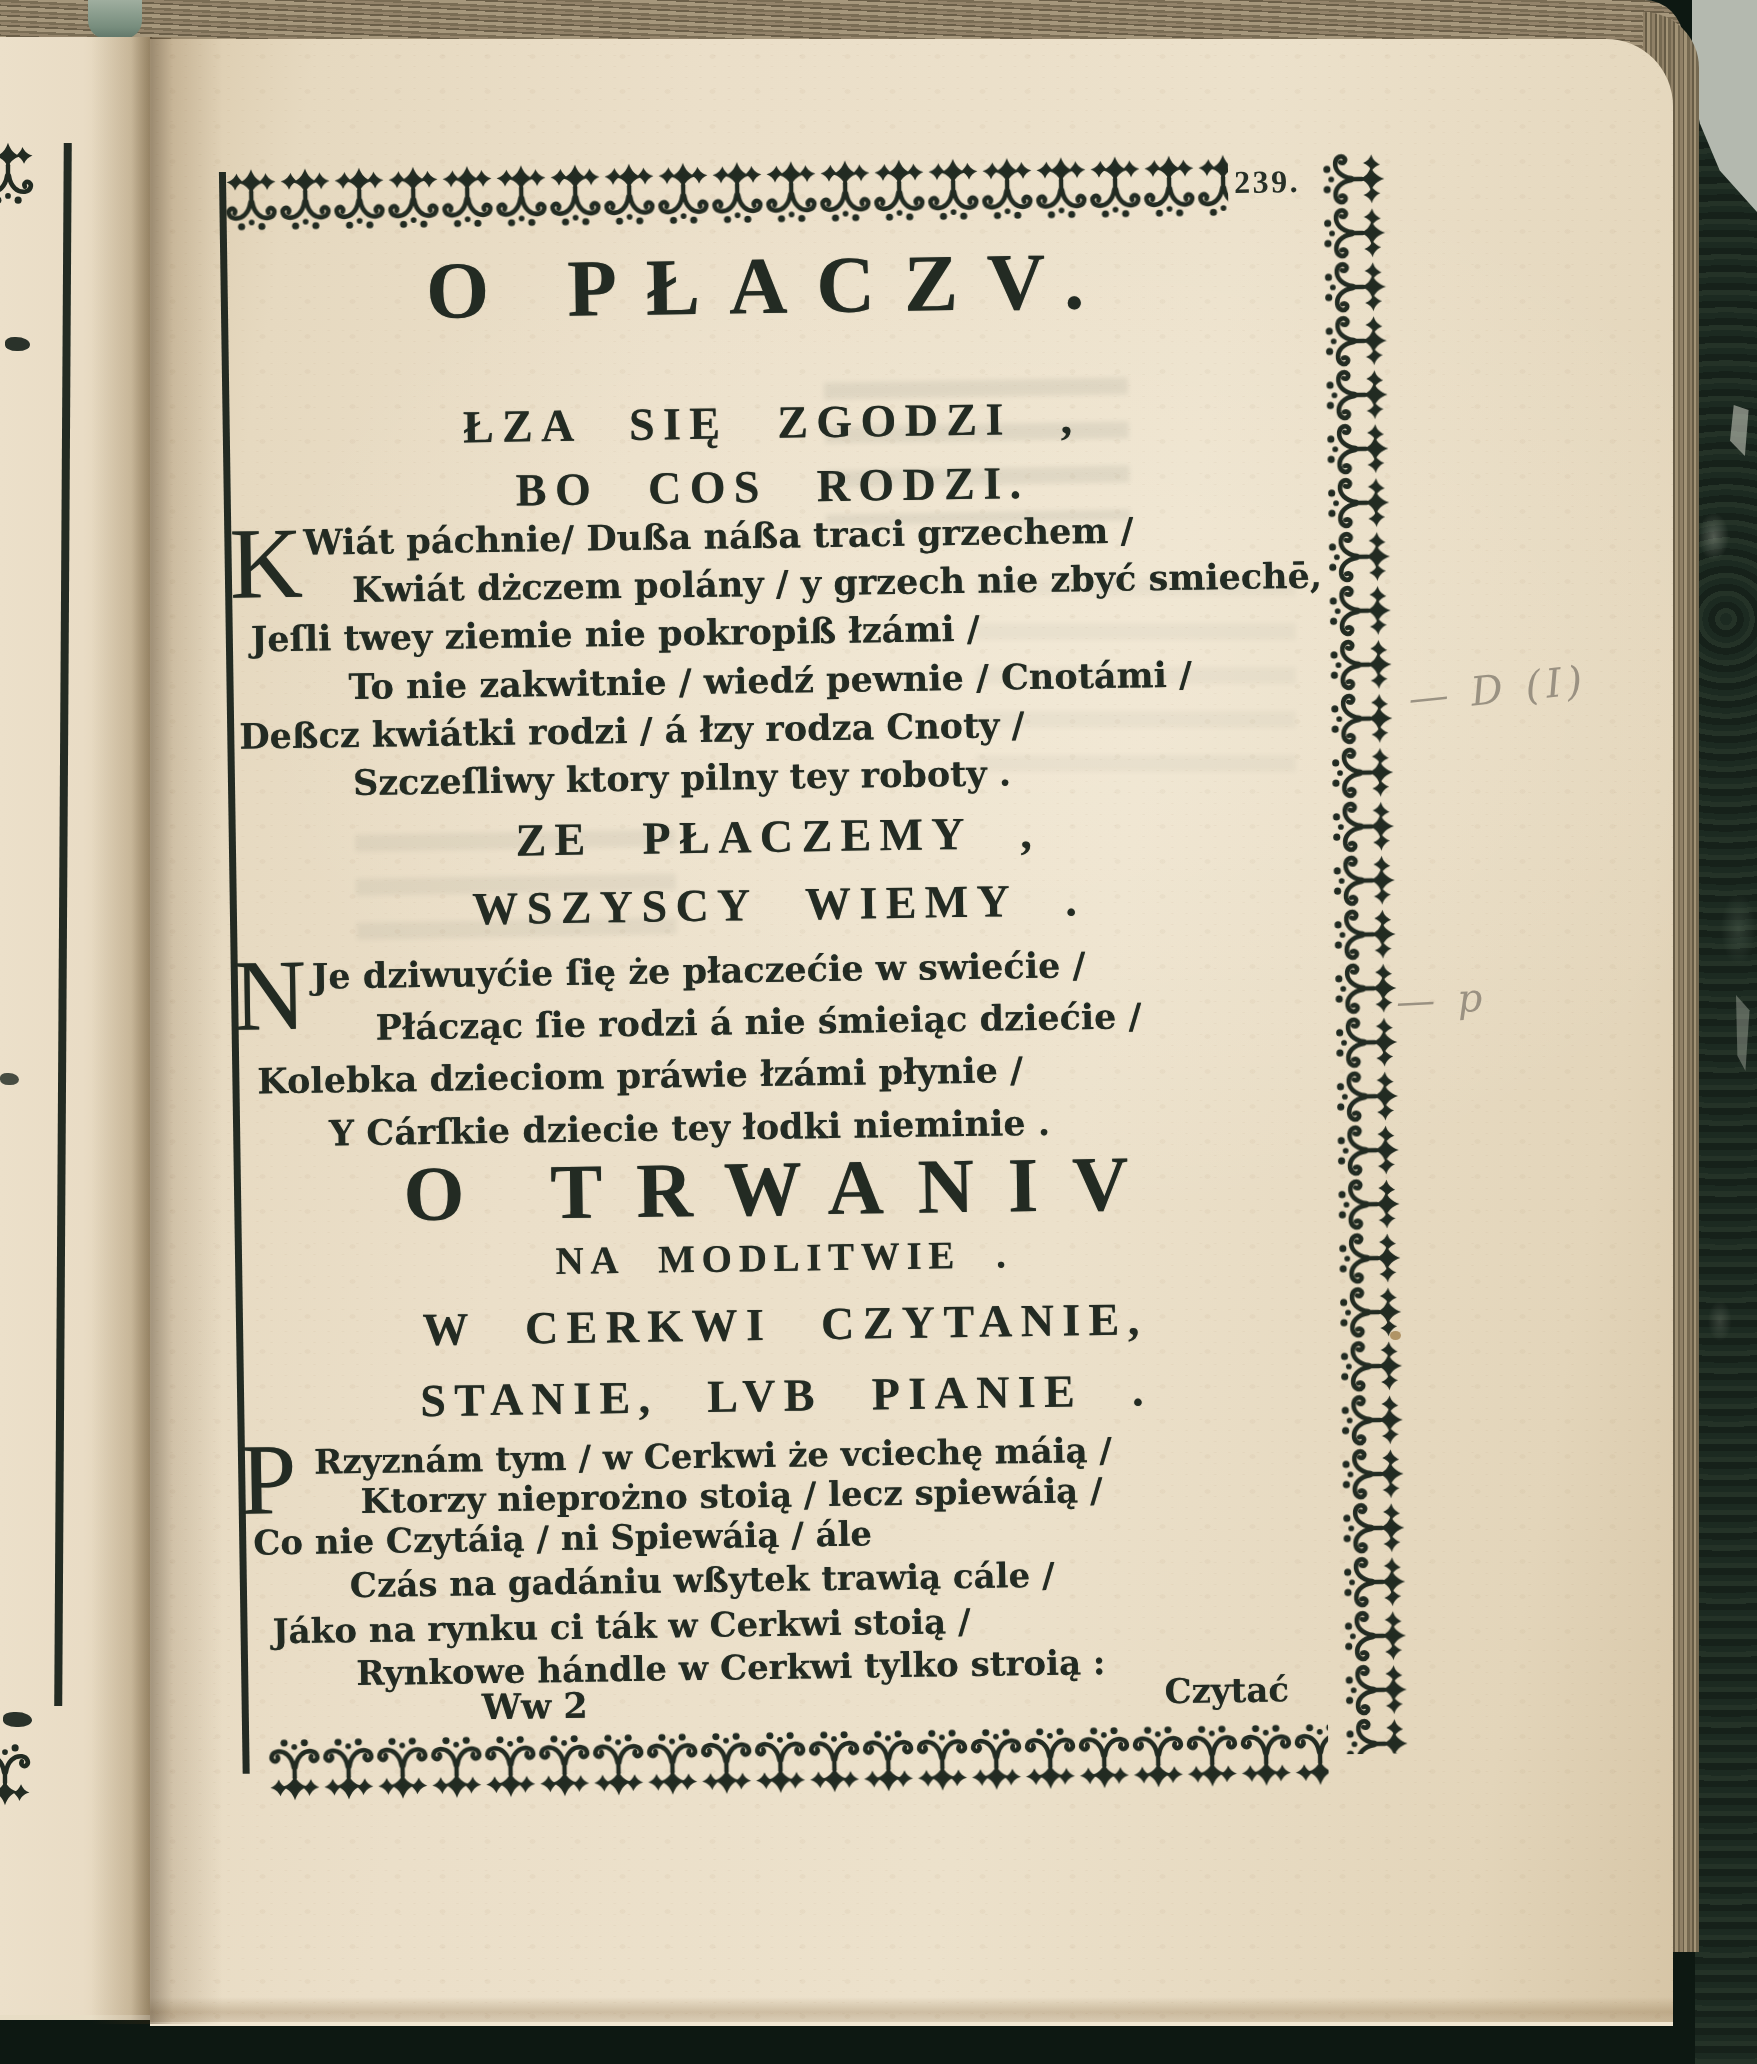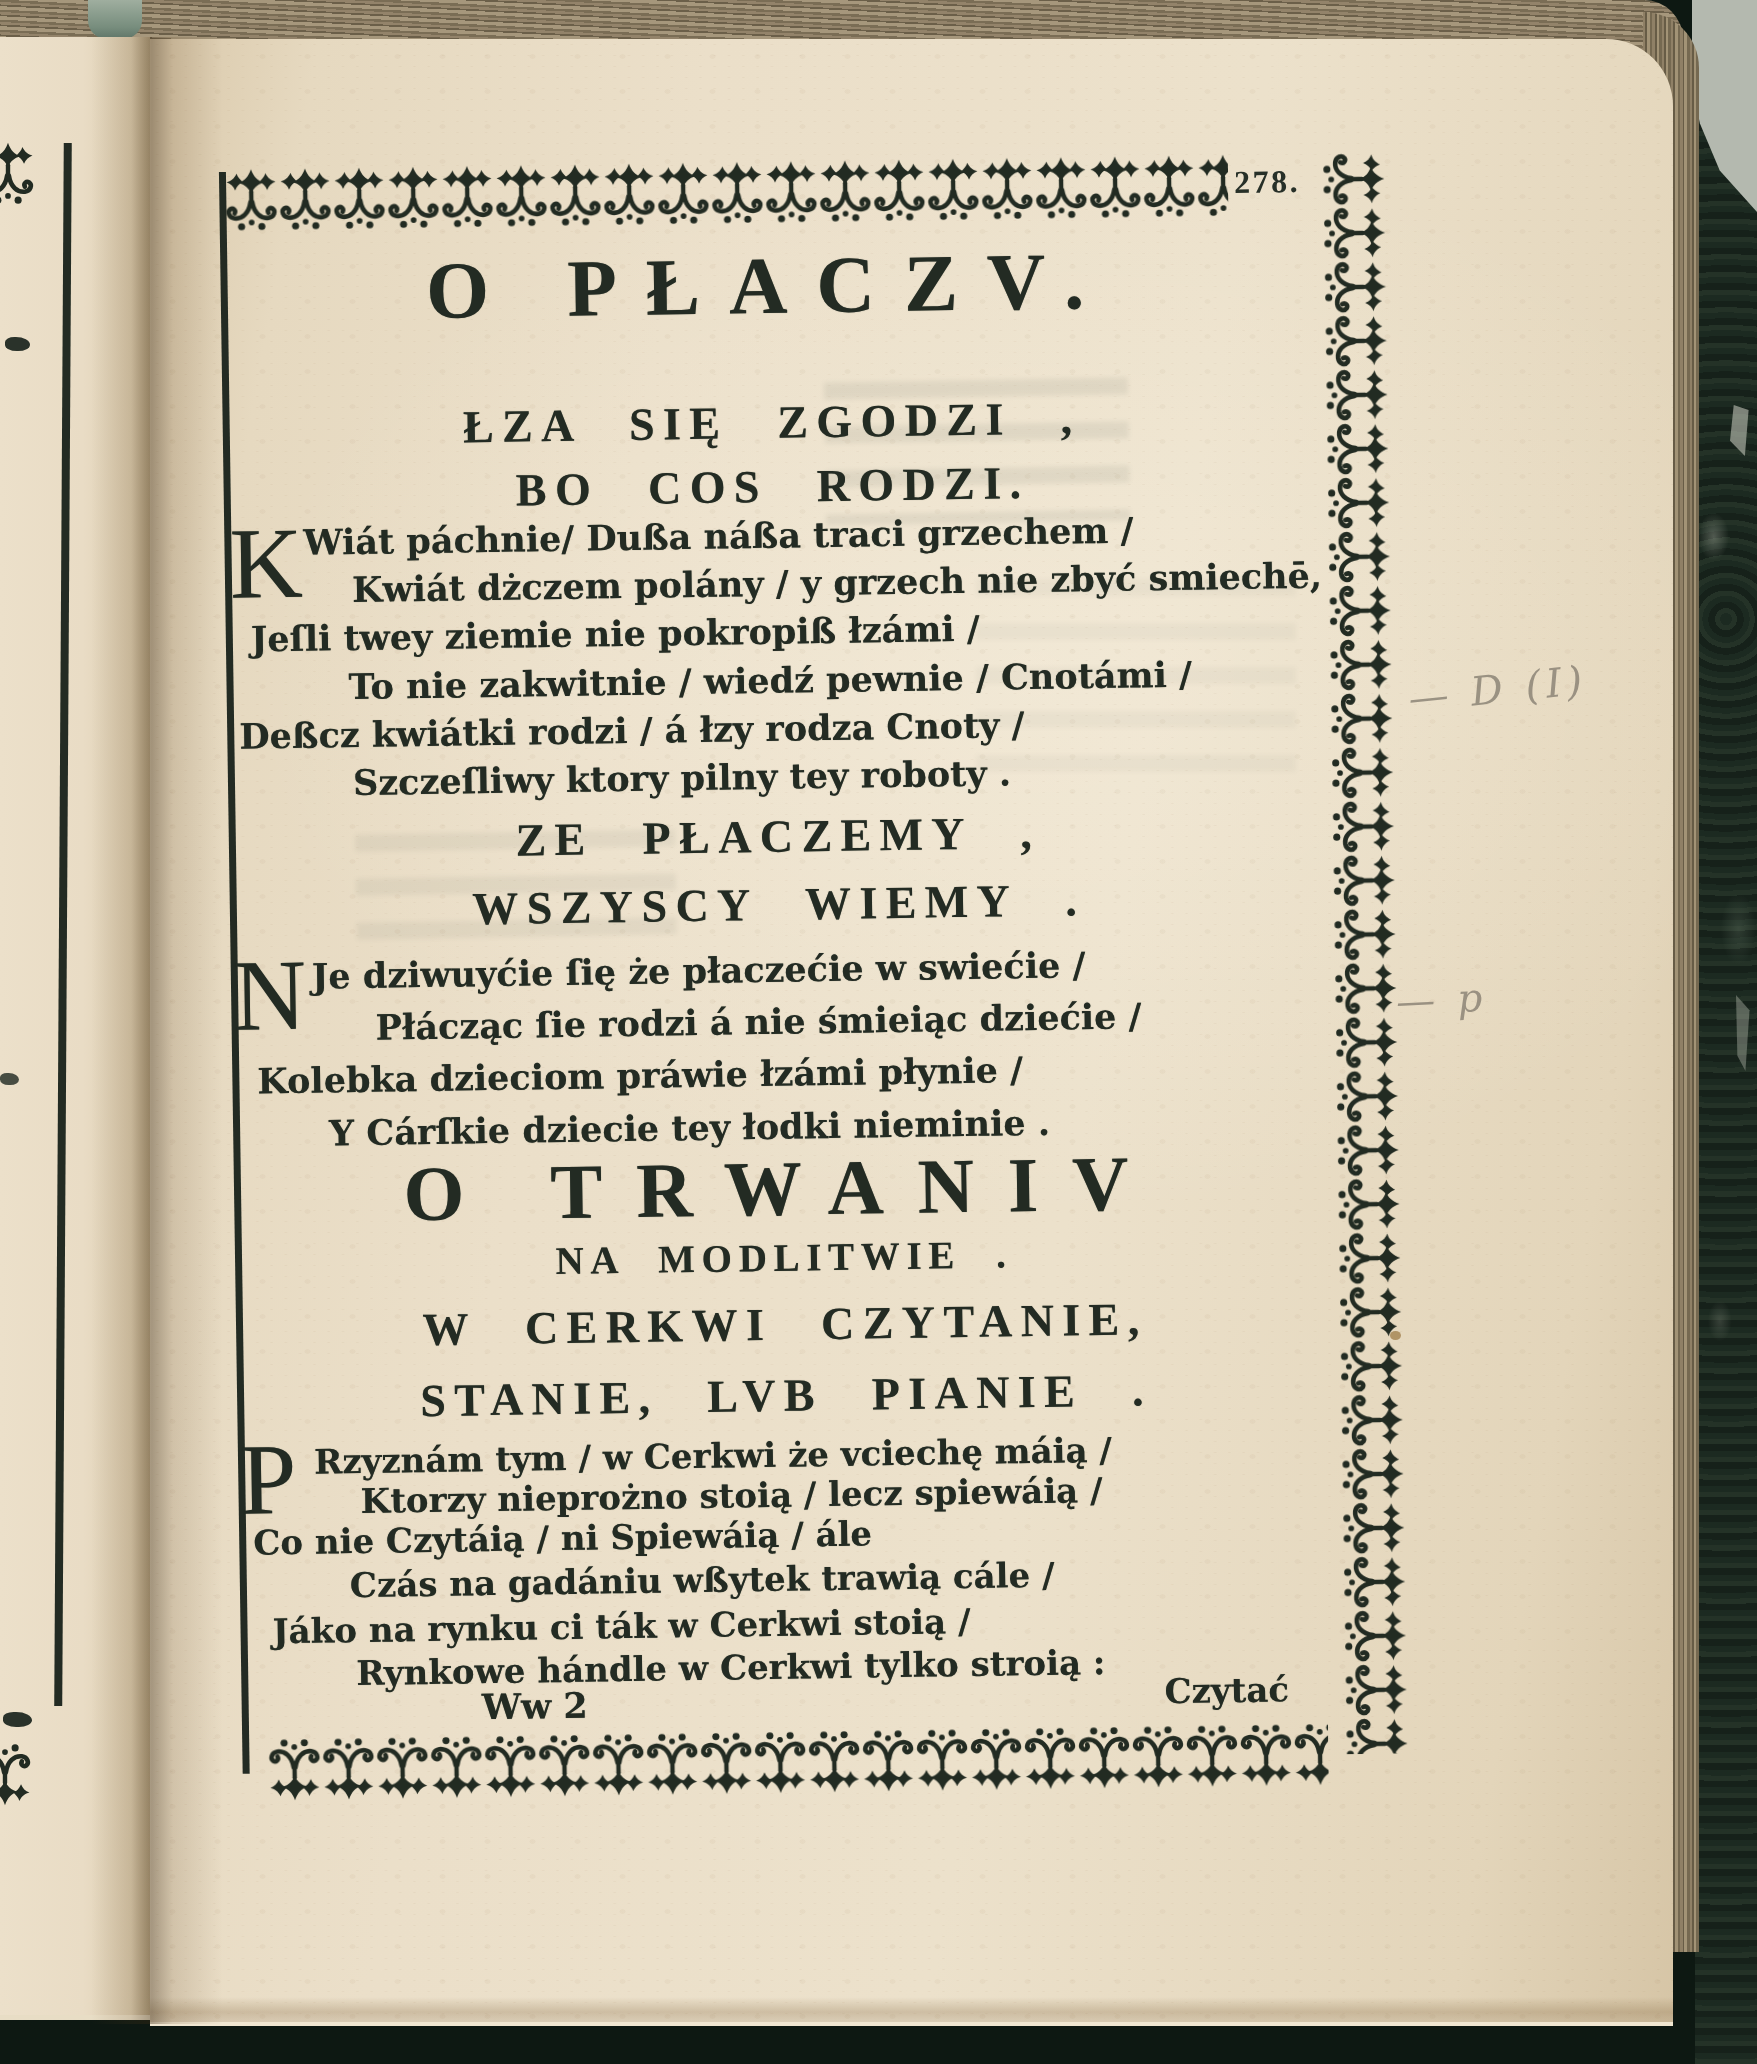--- a/index.html
+++ b/index.html
@@ -154,21 +154,21 @@
 
   <div class="main-page">
     <div class="ghost g1"></div>
     <div class="ghost g2"></div>
     <div class="ghost g3"></div>
 
     <div class="print-block">
       <svg class="orn-top" width="1004" height="73" viewBox="0 0 1190 86">
           <rect width="1190" height="86" fill="url(#pH)"></rect>
         </svg>
-      <div class="pgnum">278.</div>
+      <div class="pgnum">239.</div>
       <div class="rule-left"></div>
       <svg class="orn-right" width="73" height="1602" viewBox="0 0 86 1900">
           <rect width="86" height="1900" fill="url(#pV)"></rect>
         </svg>
       <svg class="orn-bottom" width="1061" height="73" viewBox="0 0 1258 86">
           <rect width="1258" height="86" fill="url(#pH)"></rect>
         </svg>
 
       <div class="t cap ctr title1">O PŁACZV.</div>
       <div class="t cap ctr motto1">ŁZA SIĘ ZGODZI ,</div>

